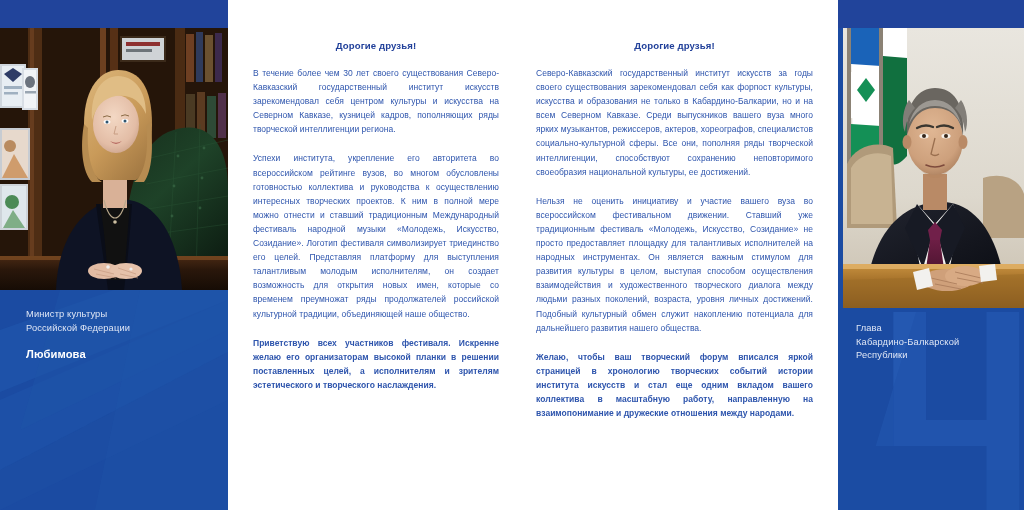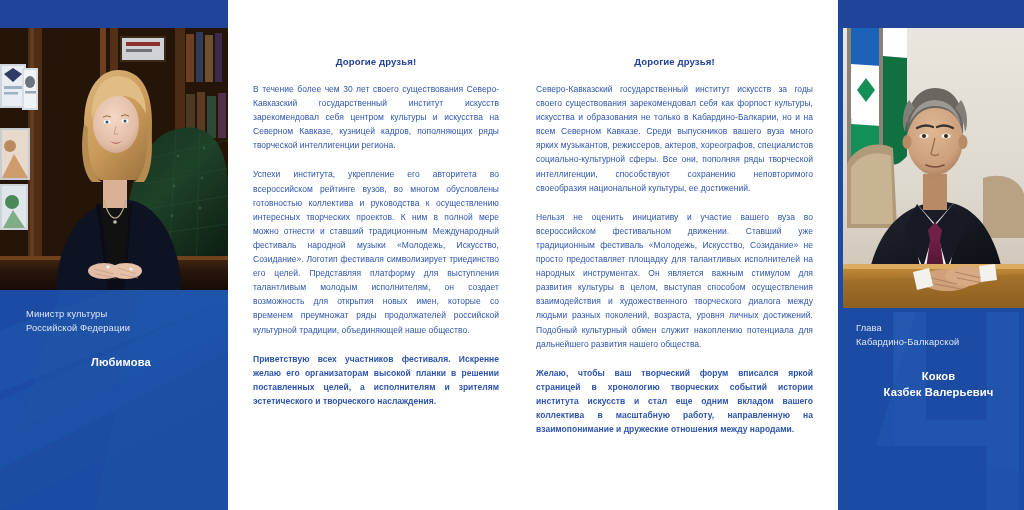--- a/index.html
+++ b/index.html
@@ -76,43 +76,42 @@
   .caption.right { left: 18px; top: 322px; width: 165px; }
 
   .caption .role {
     font-size: 9.3px;
     line-height: 13.5px;
     color: #dfe6f5;
     font-weight: 400;
     letter-spacing: 0.15px;
   }
   .caption .name {
-    margin-top: 19px;
+    margin-top: 11px;
     font-size: 11.2px;
     line-height: 16px;
     font-weight: 700;
     color: #ffffff;
     letter-spacing: 0.1px;
-    text-align: center;
   }
 
   
   .content {
     position: absolute;
     left: 228px;
     top: 0;
     width: 610px;
     height: 510px;
     background: #ffffff;
     display: flex;
     z-index: 1;
   }
   .column {
     box-sizing: border-box;
-    padding-top: 56px;
+    padding-top: 40px;
   }
   .column.first  { width: 293px; padding-left: 25px; padding-right: 22px; }
   .column.second { width: 317px; padding-left: 15px; padding-right: 25px; }
 
   .greeting-title {
     text-align: center;
     font-size: 9.6px;
     font-weight: 700;
     color: #21409a;
     margin: 0 0 10px 0;
@@ -425,21 +424,18 @@
 
         <path d="M70,244 L86,240 L90,258 L74,262 Z" fill="#f2f1ee"></path>
         <path d="M136,238 L152,236 L154,252 L138,254 Z" fill="#f2f1ee"></path>
       </svg>
     </div>
 
     <div class="caption right">
       <div class="role">
         <div>Глава</div>
         <div>Кабардино-Балкарской</div>
+        <div>Республики</div>
       </div>
-      <div class="name">
-        <div>Коков</div>
-        <div>Казбек Валерьевич</div>
-      </div>
     </div>
   </div>
 
 </div>
 
 </body></html>

